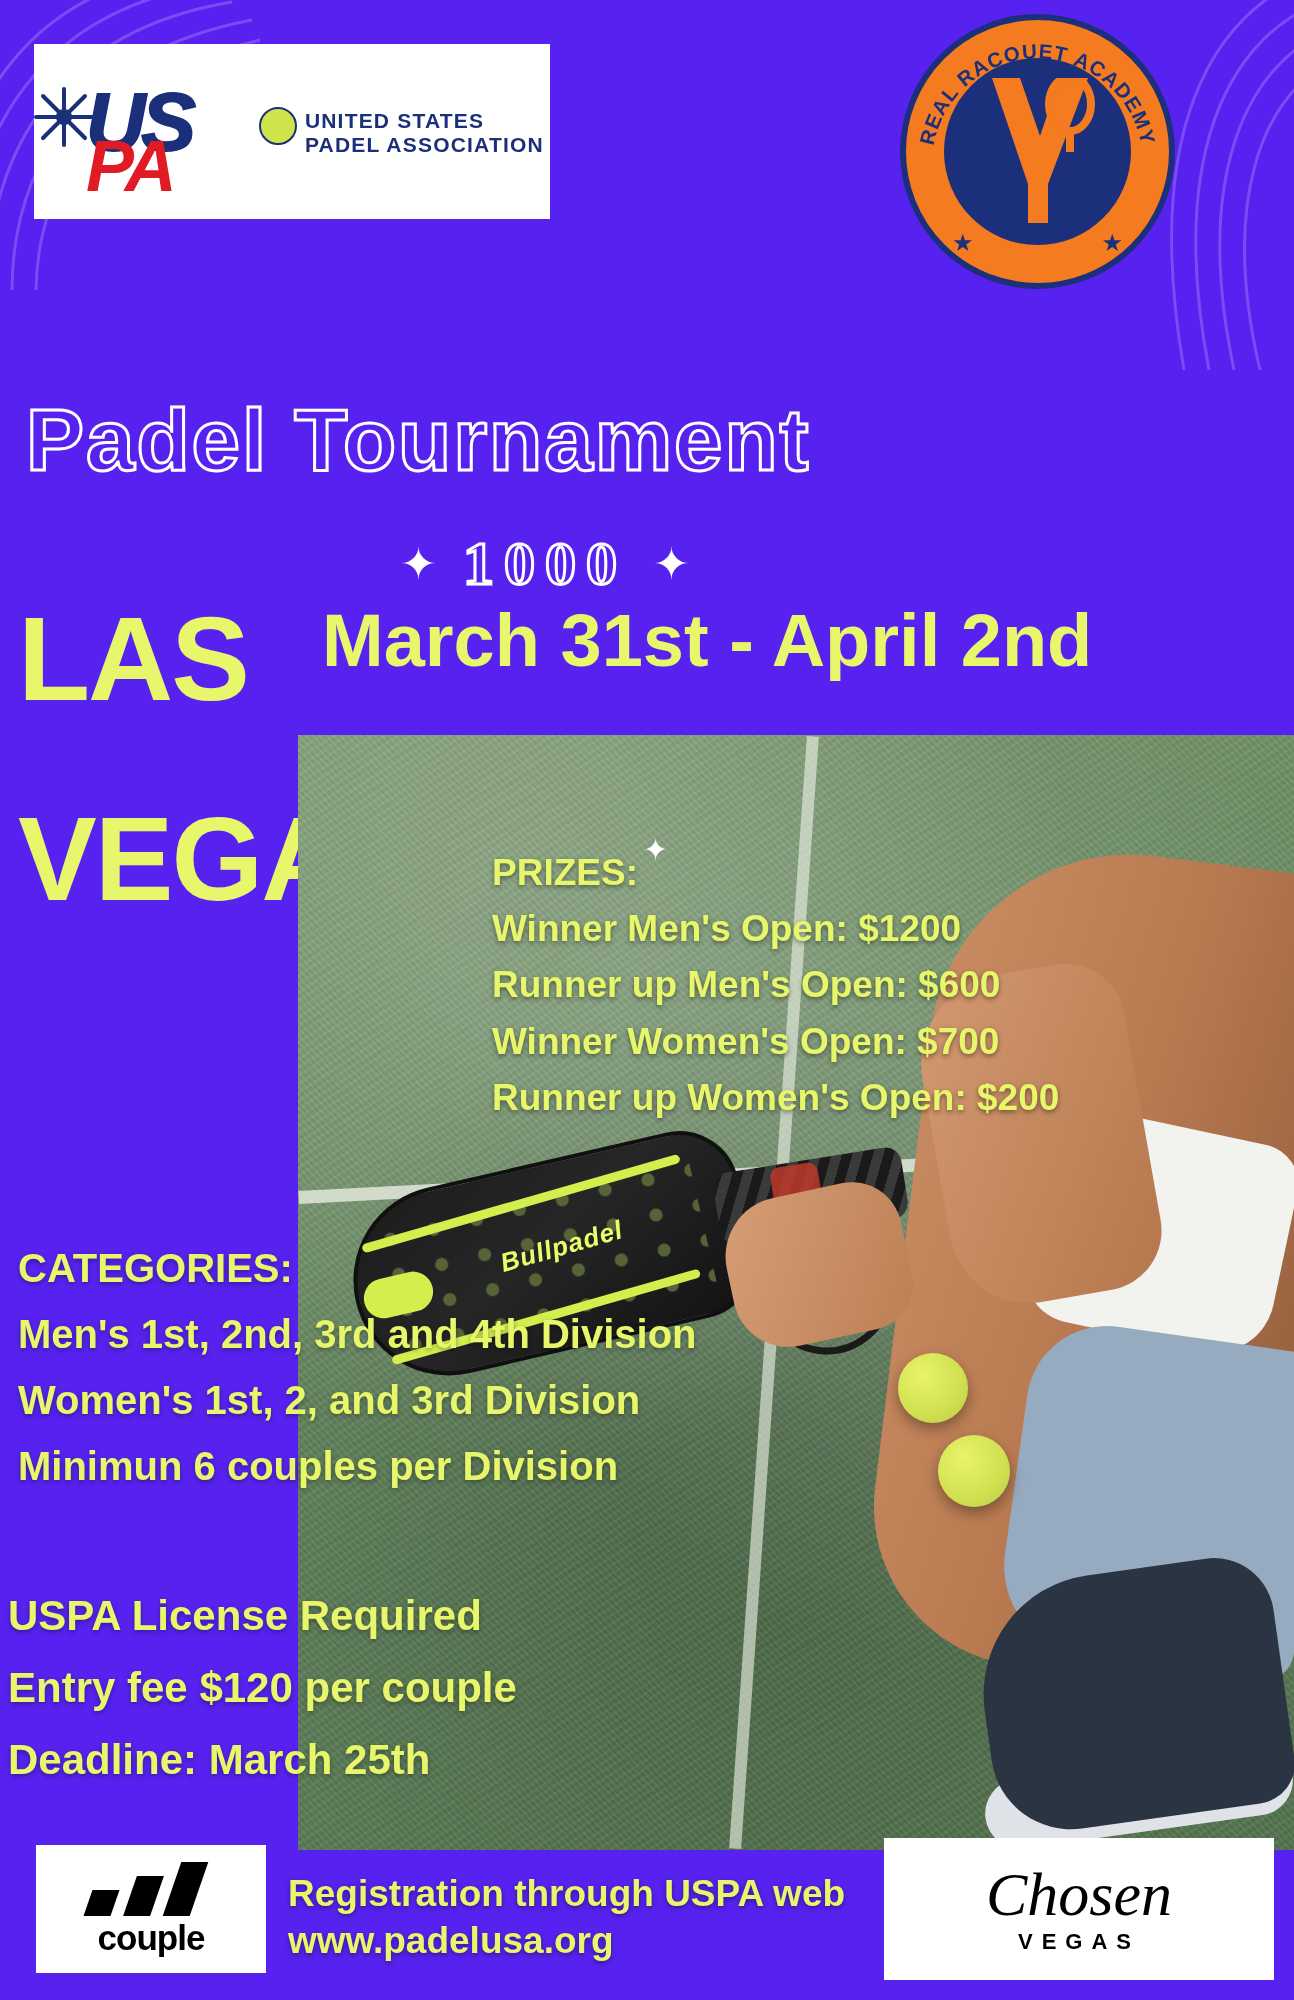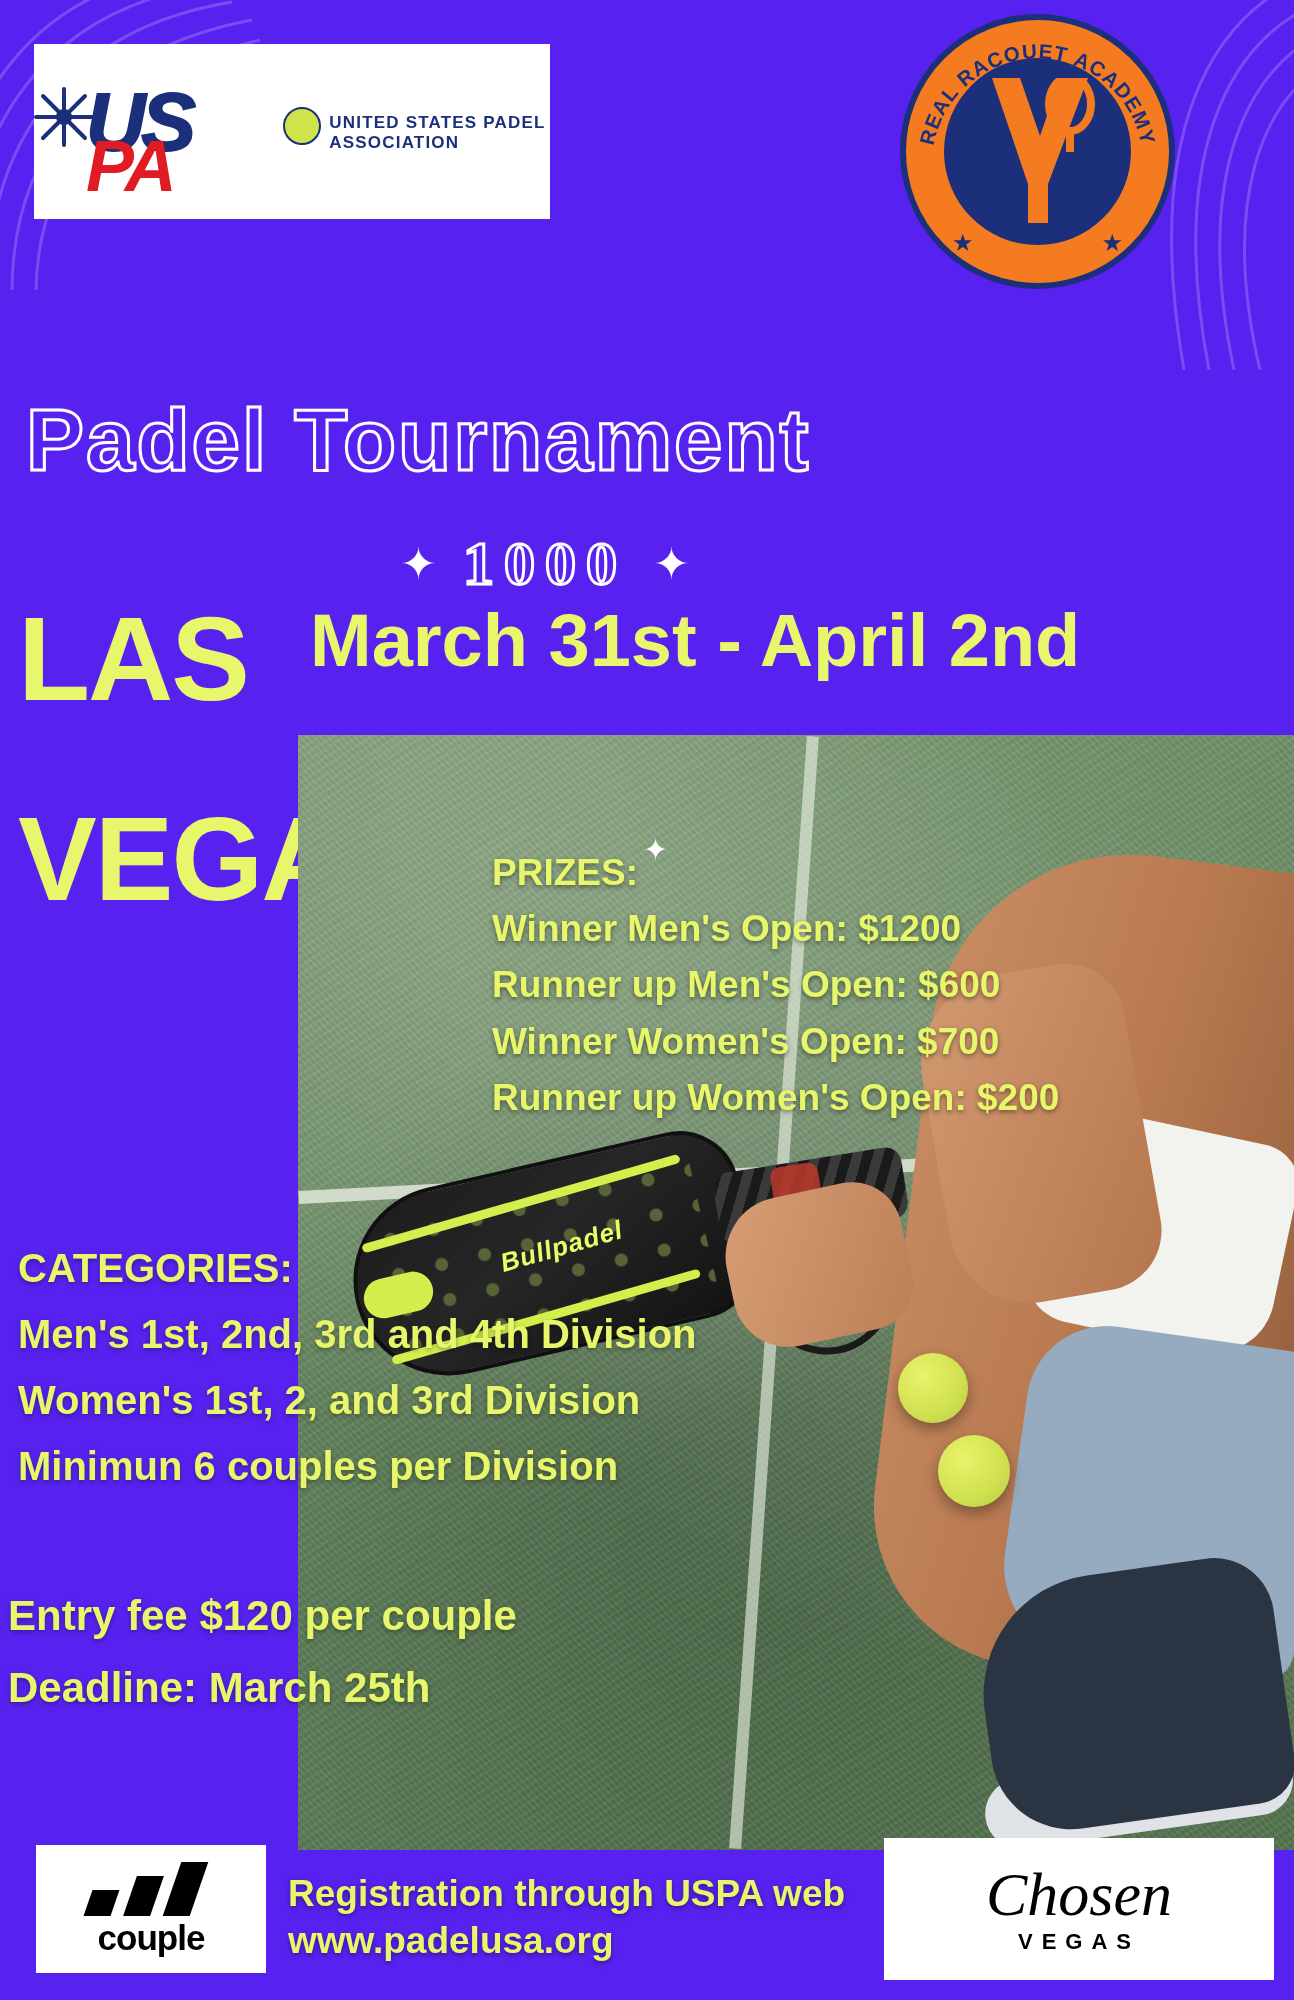--- a/index.html
+++ b/index.html
@@ -75,21 +75,21 @@
     position: absolute;
     right: 8px;
     top: 34px;
     width: 34px;
     height: 34px;
     border-radius: 50%;
     background: #cfe34a;
     border: 2px solid #1b2f7a;
   }
   #uspa-sub {
-    font-size: 17px;
+    font-size: 21px;
     font-weight: bold;
     color: #1b2f7a;
     letter-spacing: 1.2px;
     margin-top: 2px;
   }
 
   
   #academy-seal {
     position: absolute;
     left: 900px;
@@ -176,21 +176,21 @@
   }
   .spark {
     color: #ffffff;
     font-size: 44px;
     line-height: 1;
   }
 
   
   #dates {
     position: absolute;
-    left: 310px;
+    left: 322px;
     top: 598px;
     font-size: 74px;
     font-weight: bold;
     color: #e7f66b;
     white-space: nowrap;
     letter-spacing: 0px;
   }
 
   
   #las {
@@ -651,20 +651,21 @@
   </div>
 
   <div id="categories">
     <div>CATEGORIES:</div>
     <div>Men's 1st, 2nd, 3rd and 4th Division</div>
     <div>Women's 1st, 2, and 3rd Division</div>
     <div>Minimun 6 couples per Division</div>
   </div>
 
   <div id="info">
+    <div>USPA License Required</div>
     <div>Entry fee $120 per couple</div>
     <div>Deadline: March 25th</div>
   </div>
 
   <div id="adidas-logo">
     <div id="adidas-bars">
         <i></i>
         <i></i>
         <i></i>
       </div>

